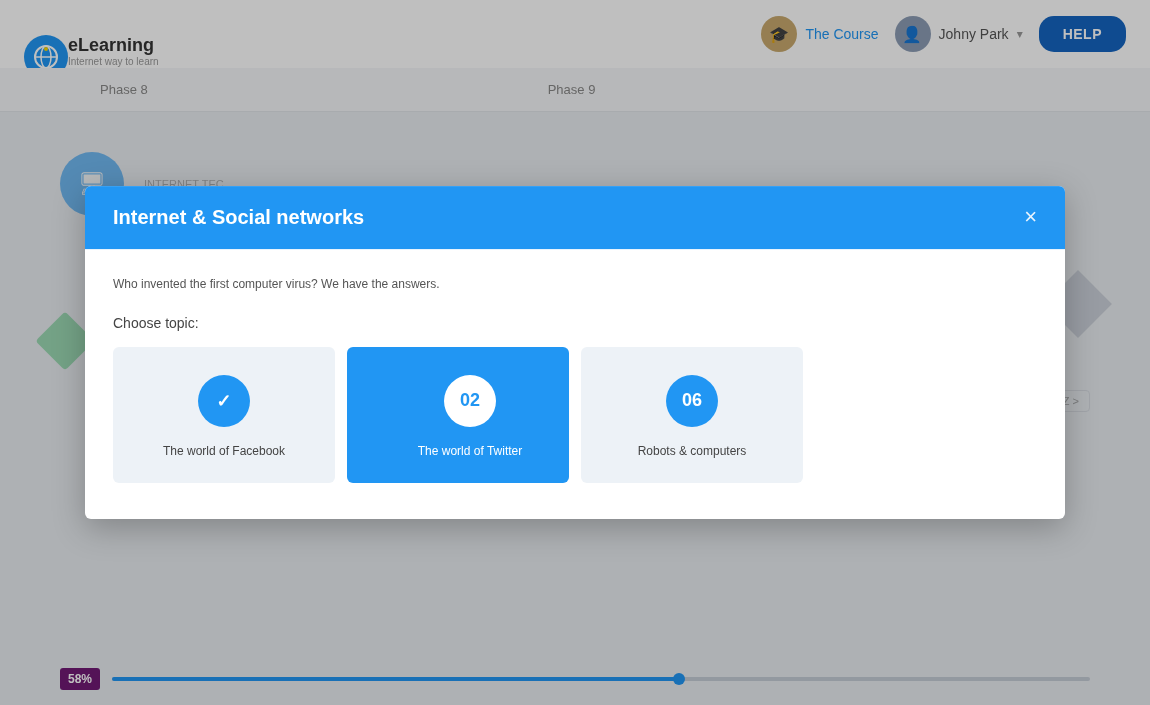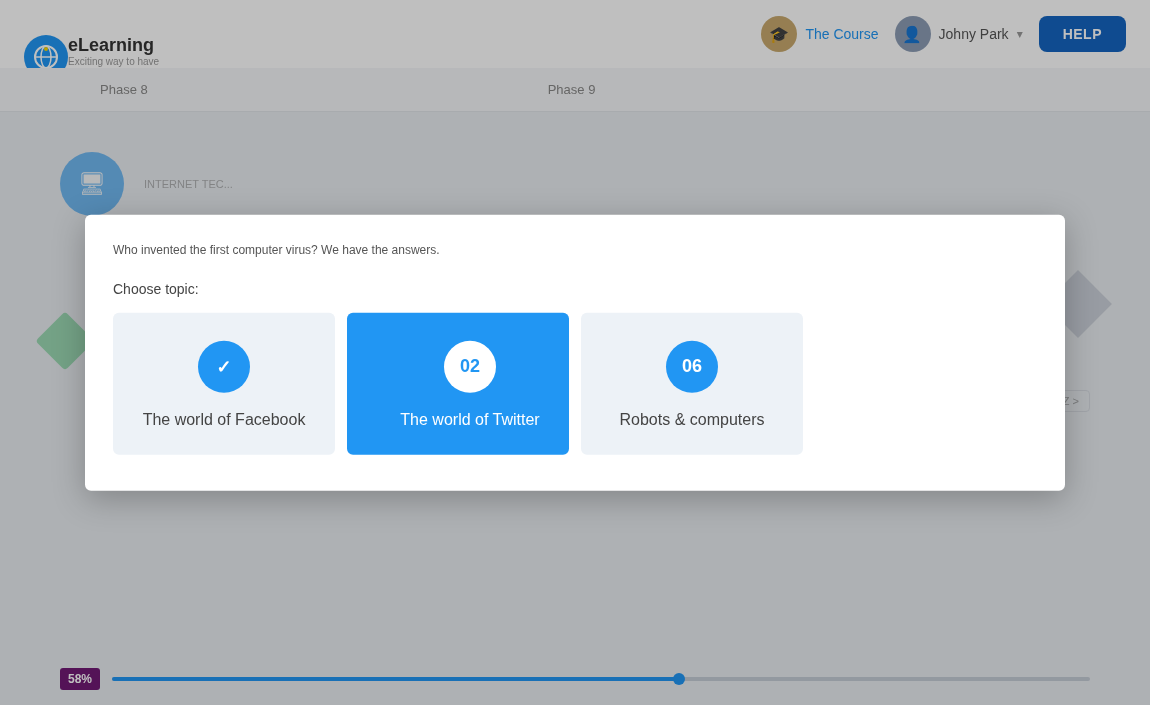--- a/index.html
+++ b/index.html
@@ -105,21 +105,21 @@
       justify-content: center;
       color: white;
       font-size: 16px;
     }
     .chevron { color: #999; font-size: 12px; }
     .help-btn {
       background: #1565c0;
       color: white;
       border: none;
       padding: 10px 24px;
-      border-radius: 8px;
+      border-radius: 15px;
       font-size: 14px;
       font-weight: 600;
       cursor: pointer;
       letter-spacing: 0.5px;
     }
 
     
     .phase-bar {
       background: #f5f6f8;
       border-bottom: 1px solid #e0e4e8;
@@ -303,21 +303,21 @@
       align-items: center;
       justify-content: center;
       font-size: 18px;
       font-weight: 600;
     }
     .topic-card.active .topic-number {
       background: white;
       color: #2196f3;
     }
     .topic-label {
-      font-size: 16px;
+      font-size: 12px;
       color: #444;
       text-align: center;
       line-height: 1.4;
     }
     .topic-card.active .topic-label {
       color: white;
       font-weight: 500;
       text-align: right;
     }
 
@@ -374,21 +374,21 @@
       <div class="logo-circle">
         <svg width="26" height="26" viewBox="0 0 26 26" fill="none">
           <circle cx="13" cy="13" r="11" stroke="white" stroke-width="2" fill="none"></circle>
           <ellipse cx="13" cy="13" rx="5" ry="11" stroke="white" stroke-width="1.5" fill="none"></ellipse>
           <line x1="3" y1="13" x2="23" y2="13" stroke="white" stroke-width="1.5"></line>
           <circle cx="13" cy="5" r="2" fill="#ffd700"></circle>
         </svg>
       </div>
       <div class="logo-text">
         <span class="logo-title">eLearning</span>
-        <span class="logo-subtitle">Exciting way to have</span>
+        <span class="logo-subtitle">Internet way to learn</span>
       </div>
     </div>
 
     <div class="header-right">
       <div class="course-btn">
         <div class="course-icon">🎓</div>
         <span>The Course</span>
       </div>
       <div class="user-area">
         <div class="user-avatar">👤</div>
@@ -426,20 +426,24 @@
     <div class="progress-track">
       <div class="progress-fill"></div>
       <div class="progress-thumb"></div>
     </div>
   </div>
 </div>
 
 <div class="overlay"></div>
 
 <div class="modal">
+  <div class="modal-header">
+    <span class="modal-title">Internet &amp; Social networks</span>
+    <button class="modal-close">×</button>
+  </div>
   <div class="modal-body">
     <p class="modal-description">Who invented the first computer virus? We have the answers.</p>
     <p class="choose-topic">Choose topic:</p>
     <div class="topics-grid">
     <div class="topic-card">
           <div class="topic-number">✓</div>
           <div class="topic-label">The world of Facebook</div>
         </div>
         <div class="topic-card active">
           <div class="topic-number">02</div>

